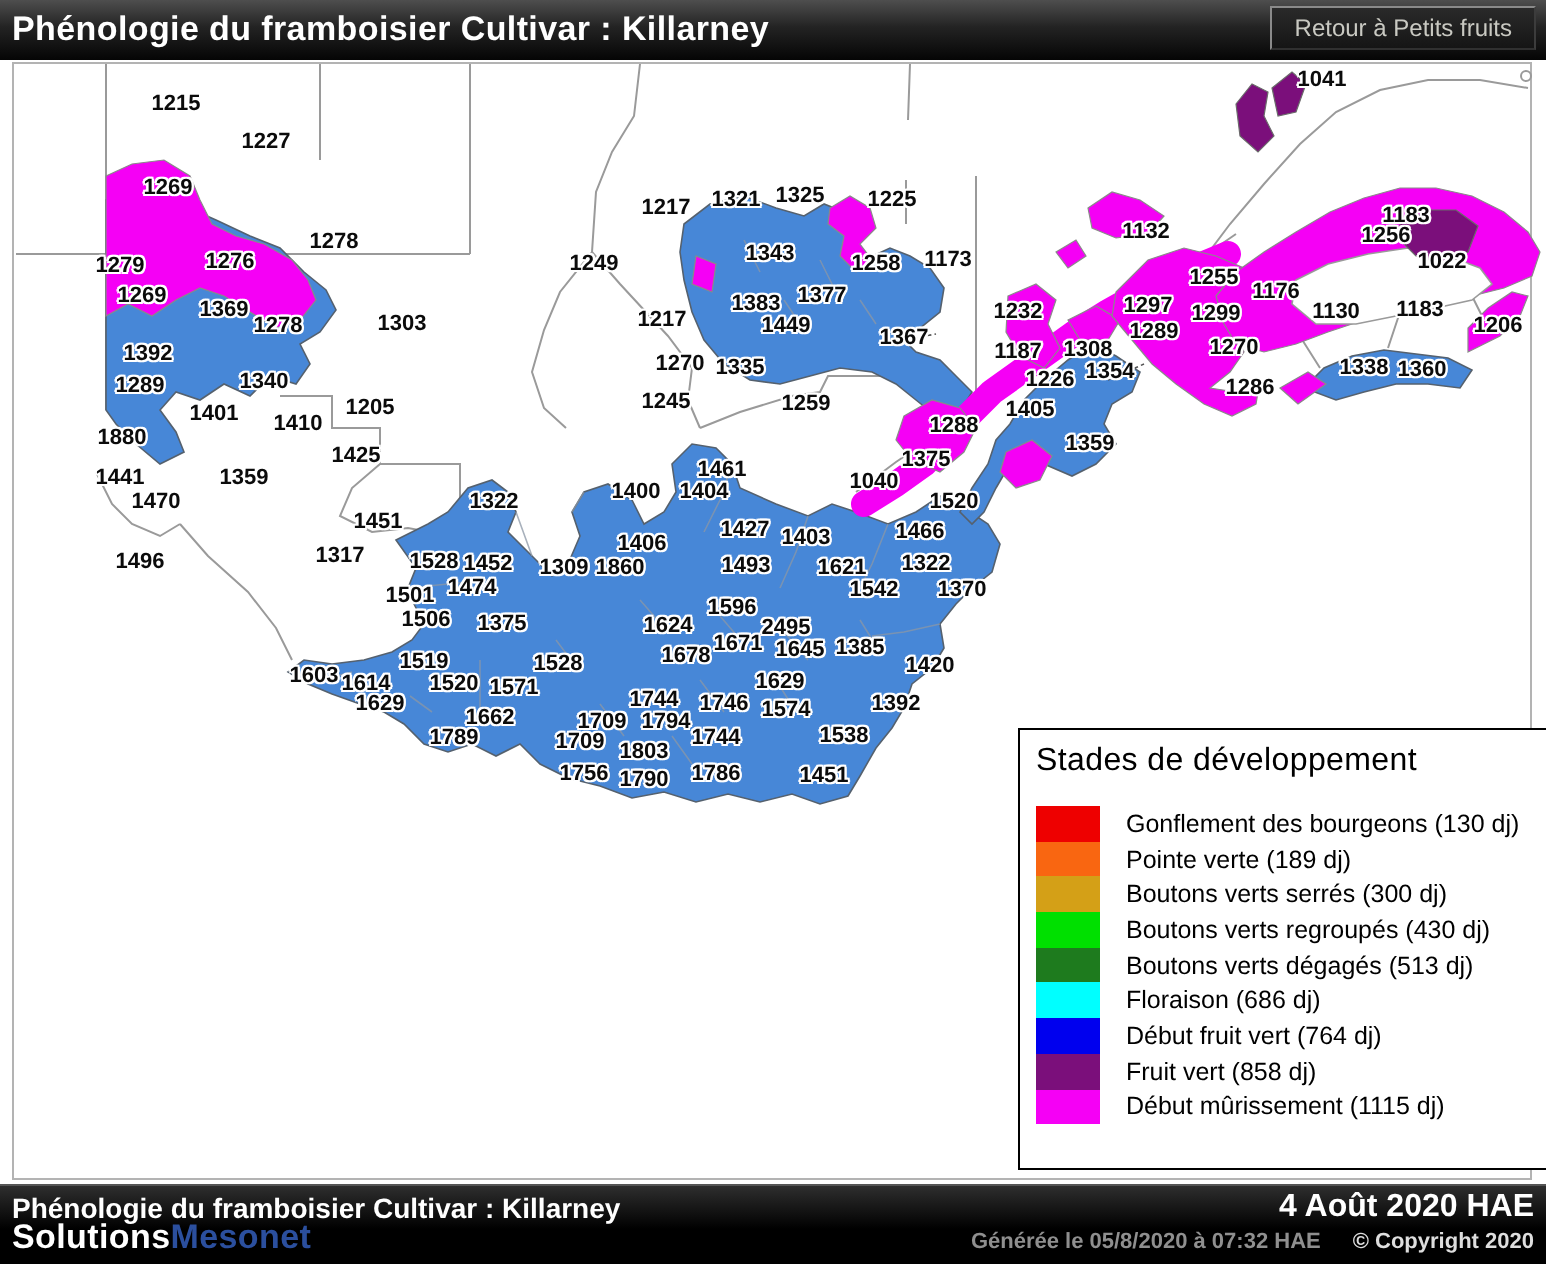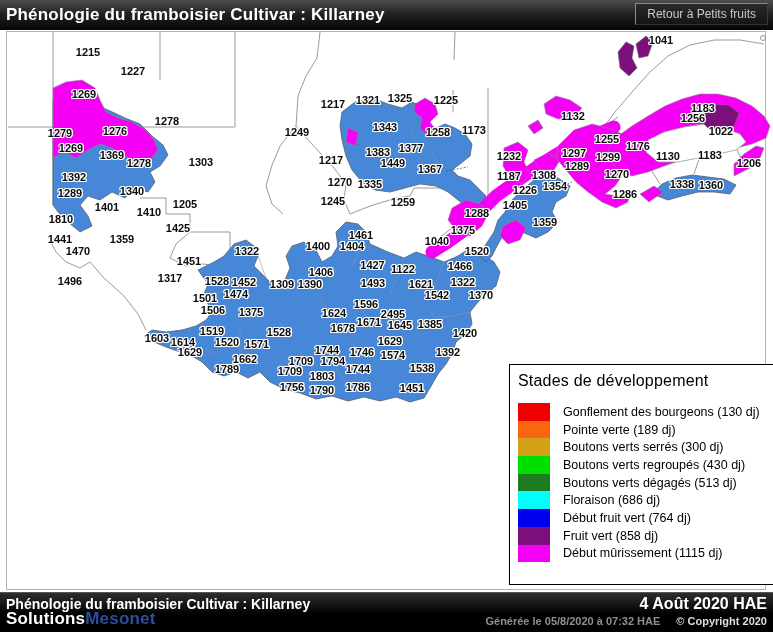--- a/index.html
+++ b/index.html
@@ -142,21 +142,21 @@
         <div class="mlbl" style="left: 167px; top: 91px;">1278</div>
         <div class="mlbl" style="left: 112px; top: 125px;">1369</div>
         <div class="mlbl" style="left: 139px; top: 133px;">1278</div>
         <div class="mlbl" style="left: 201px; top: 132px;">1303</div>
         <div class="mlbl" style="left: 74px; top: 147px;">1392</div>
         <div class="mlbl" style="left: 70px; top: 163px;">1289</div>
         <div class="mlbl" style="left: 132px; top: 161px;">1340</div>
         <div class="mlbl" style="left: 107px; top: 177px;">1401</div>
         <div class="mlbl" style="left: 149px; top: 182px;">1410</div>
         <div class="mlbl" style="left: 185px; top: 174px;">1205</div>
-        <div class="mlbl" style="left: 61px; top: 189px;">1810</div>
+        <div class="mlbl" style="left: 61px; top: 189px;">1880</div>
         <div class="mlbl" style="left: 178px; top: 198px;">1425</div>
         <div class="mlbl" style="left: 60px; top: 209px;">1441</div>
         <div class="mlbl" style="left: 122px; top: 209px;">1359</div>
         <div class="mlbl" style="left: 78px; top: 221px;">1470</div>
         <div class="mlbl" style="left: 189px; top: 231px;">1451</div>
         <div class="mlbl" style="left: 247px; top: 221px;">1322</div>
         <div class="mlbl" style="left: 70px; top: 251px;">1496</div>
         <div class="mlbl" style="left: 170px; top: 248px;">1317</div>
         <div class="mlbl" style="left: 217px; top: 251px;">1528</div>
         <div class="mlbl" style="left: 244px; top: 252px;">1452</div>
@@ -176,21 +176,21 @@
         <div class="mlbl" style="left: 333px; top: 74px;">1217</div>
         <div class="mlbl" style="left: 368px; top: 70px;">1321</div>
         <div class="mlbl" style="left: 400px; top: 68px;">1325</div>
         <div class="mlbl" style="left: 446px; top: 70px;">1225</div>
         <div class="mlbl" style="left: 385px; top: 97px;">1343</div>
         <div class="mlbl" style="left: 438px; top: 102px;">1258</div>
         <div class="mlbl" style="left: 474px; top: 100px;">1173</div>
         <div class="mlbl" style="left: 378px; top: 122px;">1383</div>
         <div class="mlbl" style="left: 411px; top: 118px;">1377</div>
         <div class="mlbl" style="left: 393px; top: 133px;">1449</div>
-        <div class="mlbl" style="left: 412px; top: 139px; padding-left: 36px;">1367</div>
+        <div class="mlbl" style="left: 434px; top: 139px; padding-left: 36px;">1367</div>
         <div class="mlbl" style="left: 331px; top: 130px;">1217</div>
         <div class="mlbl" style="left: 340px; top: 152px;">1270</div>
         <div class="mlbl" style="left: 370px; top: 154px;">1335</div>
         <div class="mlbl" style="left: 333px; top: 171px;">1245</div>
         <div class="mlbl" style="left: 403px; top: 172px;">1259</div>
         <div class="mlbl" style="left: 477px; top: 183px;">1288</div>
         <div class="mlbl" style="left: 509px; top: 126px;">1232</div>
         <div class="mlbl" style="left: 509px; top: 146px;">1187</div>
         <div class="mlbl" style="left: 544px; top: 145px;">1308</div>
         <div class="mlbl" style="left: 525px; top: 160px;">1226</div>
@@ -200,23 +200,23 @@
         <div class="mlbl" style="left: 463px; top: 200px;">1375</div>
         <div class="mlbl" style="left: 437px; top: 211px;">1040</div>
         <div class="mlbl" style="left: 477px; top: 221px;">1520</div>
         <div class="mlbl" style="left: 460px; top: 236px;">1466</div>
         <div class="mlbl" style="left: 463px; top: 252px;">1322</div>
         <div class="mlbl" style="left: 318px; top: 216px;">1400</div>
         <div class="mlbl" style="left: 361px; top: 205px;">1461</div>
         <div class="mlbl" style="left: 352px; top: 216px;">1404</div>
         <div class="mlbl" style="left: 352px; top: 235px; padding-left: 41px;">1427</div>
         <div class="mlbl" style="left: 321px; top: 242px;">1406</div>
-        <div class="mlbl" style="left: 403px; top: 239px;">1122</div>
+        <div class="mlbl" style="left: 403px; top: 239px;">1403</div>
         <div class="mlbl" style="left: 282px; top: 254px;">1309</div>
-        <div class="mlbl" style="left: 310px; top: 254px;">1390</div>
+        <div class="mlbl" style="left: 310px; top: 254px;">1860</div>
         <div class="mlbl" style="left: 373px; top: 253px;">1493</div>
         <div class="mlbl" style="left: 421px; top: 254px;">1621</div>
         <div class="mlbl" style="left: 437px; top: 265px;">1542</div>
         <div class="mlbl" style="left: 481px; top: 265px;">1370</div>
         <div class="mlbl" style="left: 366px; top: 274px;">1596</div>
         <div class="mlbl" style="left: 334px; top: 283px;">1624</div>
         <div class="mlbl" style="left: 393px; top: 284px;">2495</div>
         <div class="mlbl" style="left: 369px; top: 292px;">1671</div>
         <div class="mlbl" style="left: 343px; top: 298px;">1678</div>
         <div class="mlbl" style="left: 400px; top: 295px;">1645</div>

